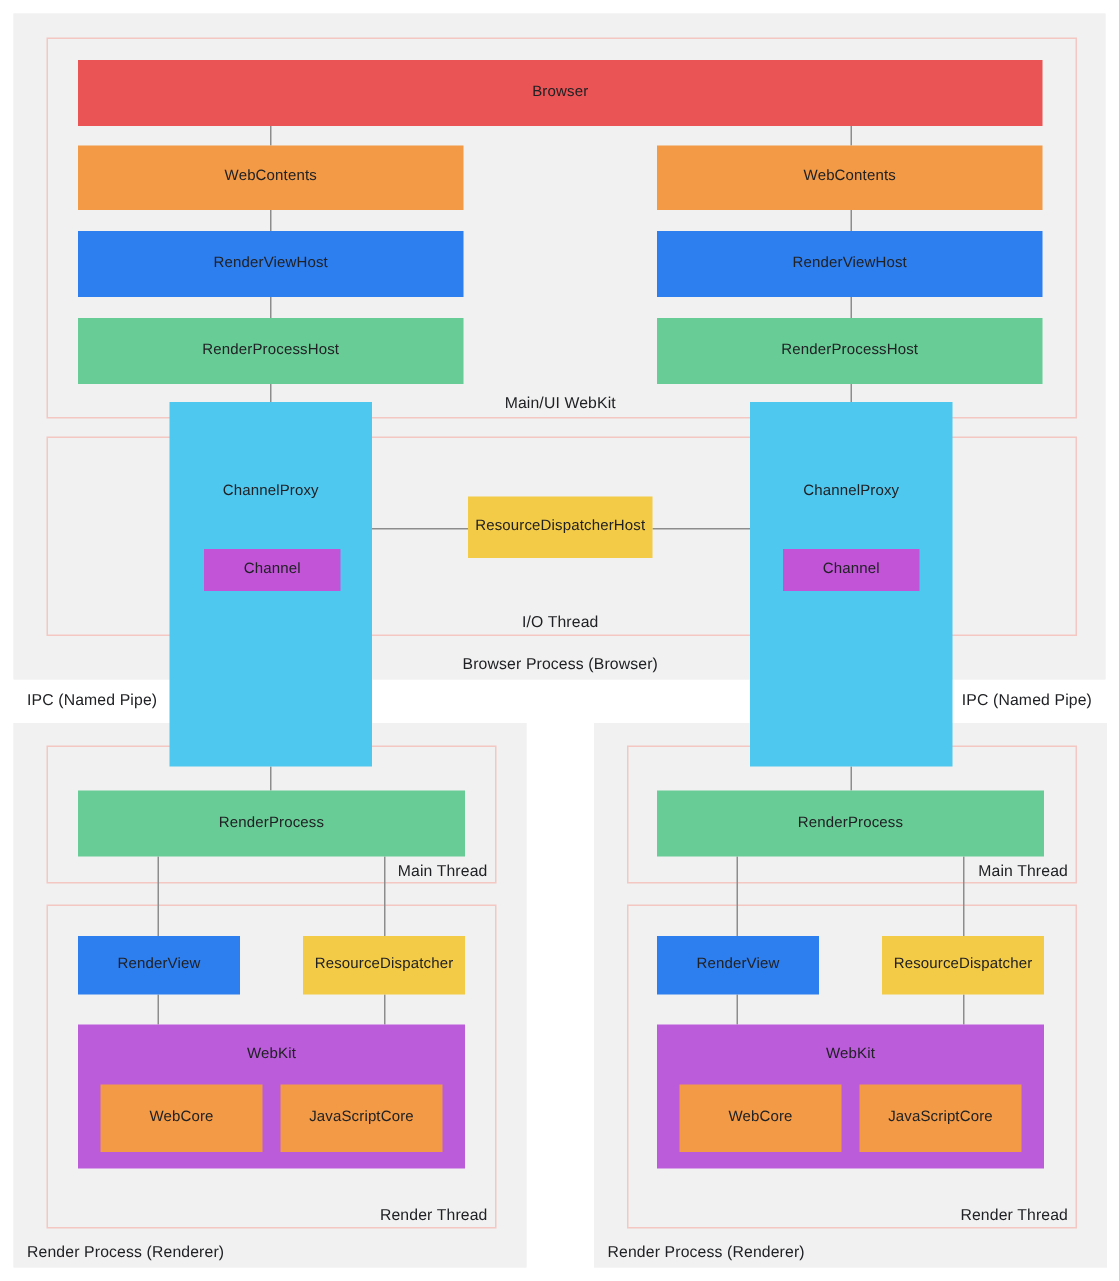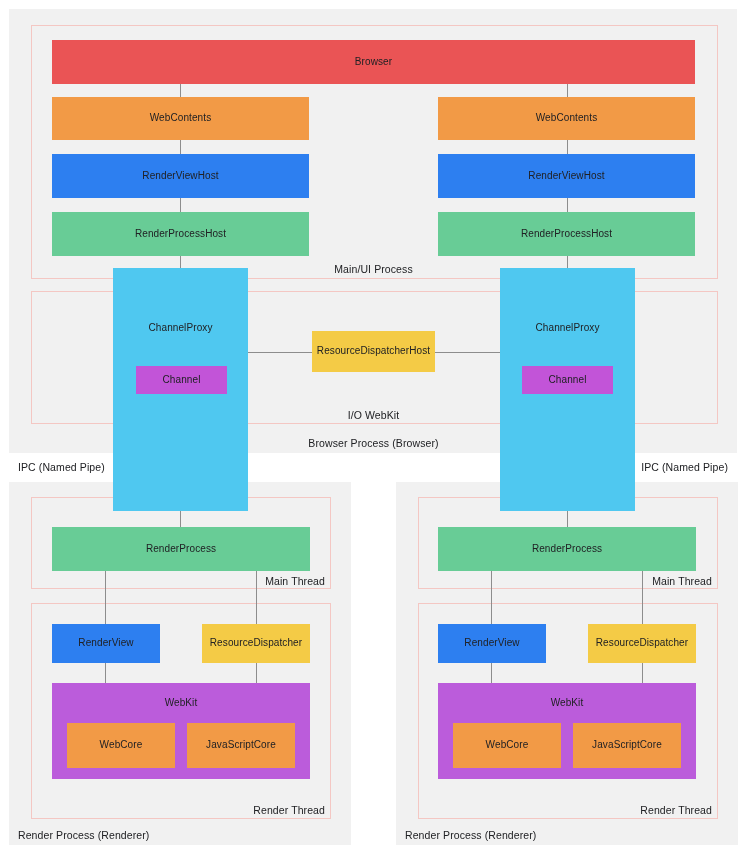--- a/index.html
+++ b/index.html
@@ -102,25 +102,25 @@
   </div>
 
   <div class="abs node" style="left:52px; top:212px; width:257px; height:44px; background:#68cc96;">
     <span>RenderProcessHost</span>
   </div>
   <div class="abs node" style="left:438px; top:212px; width:257px; height:44px; background:#68cc96;">
     <span>RenderProcessHost</span>
   </div>
 
   <div class="abs caption center" style="left:252px; top:263px; width:243px;">
-    <span>Main/UI Process</span>
+    <span>Main/UI WebKit</span>
   </div>
 
   <div class="abs caption center" style="left:252px; top:409px; width:243px;">
-    <span>I/O WebKit</span>
+    <span>I/O Thread</span>
   </div>
 
   <div class="abs caption center" style="left:252px; top:437px; width:243px;">
     <span>Browser Process (Browser)</span>
   </div>
 
   <div class="abs node" style="left:312px; top:331px; width:123px; height:41px; background:#f4cb46;">
     <span>ResourceDispatcherHost</span>
   </div>
 

